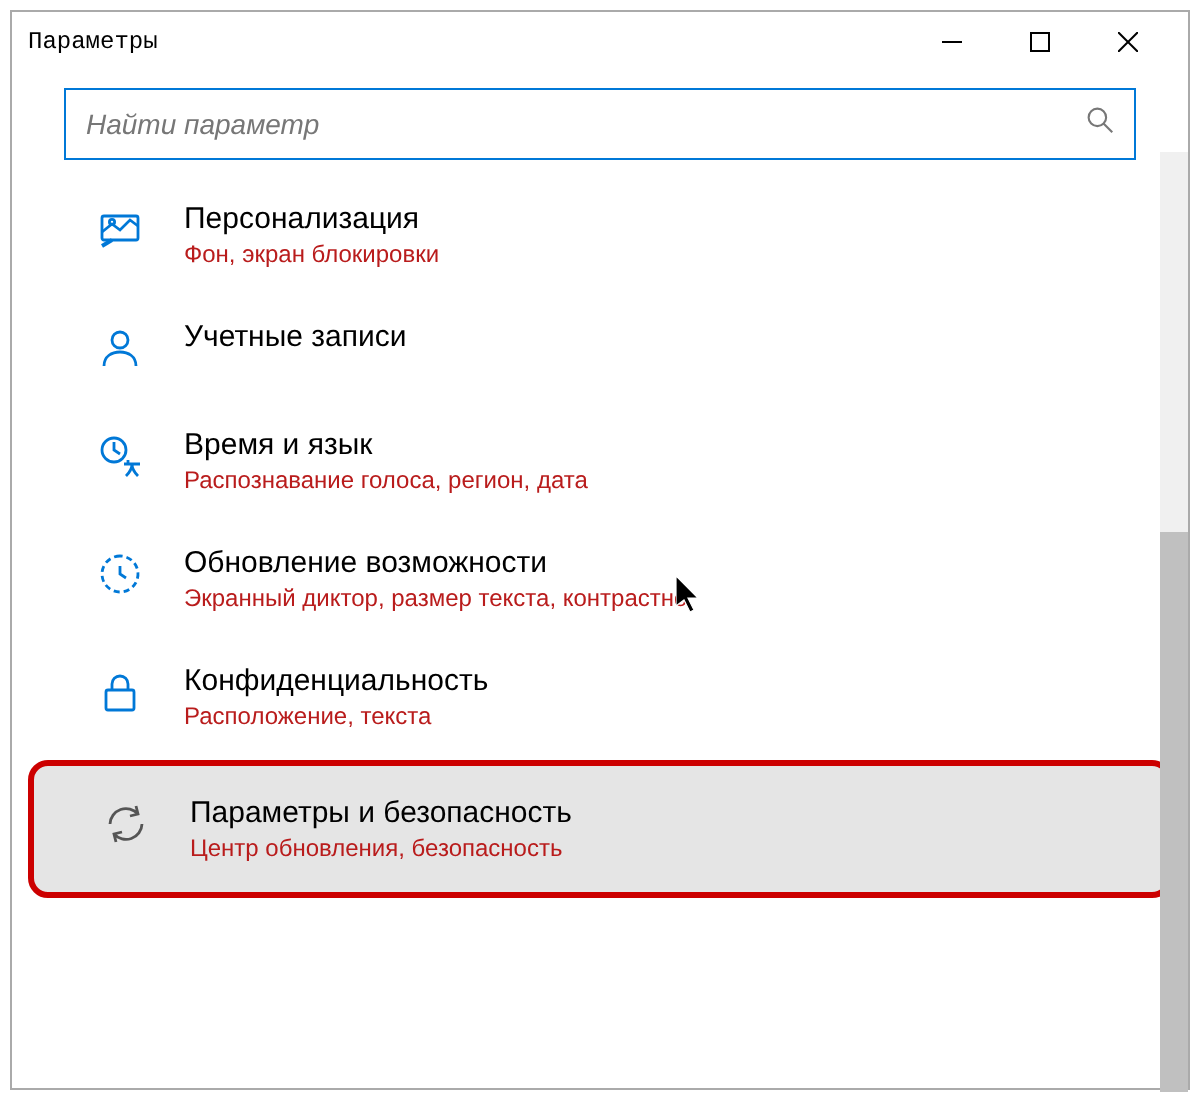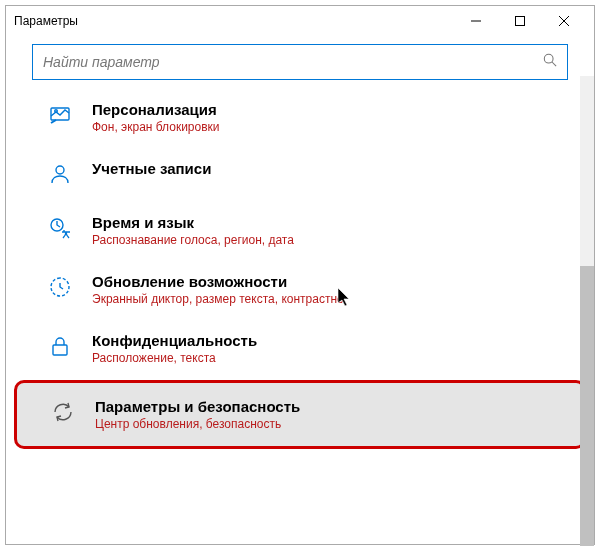--- a/index.html
+++ b/index.html
@@ -19,21 +19,21 @@
       position: relative;
     }
     .titlebar {
       display: flex;
       align-items: center;
       height: 30px;
       padding: 0 8px;
       font-size: 12px;
       color: #000;
     }
-    .titlebar-text { flex: 1; }
+    .titlebar-text { flex: 1; font-family: Liberation Mono, monospace; }
     .win-controls { display: flex; }
     .win-btn {
       width: 44px;
       height: 30px;
       display: flex;
       align-items: center;
       justify-content: center;
       color: #000;
     }
     .search-wrap {
@@ -83,21 +83,21 @@
       justify-content: center;
       flex-shrink: 0;
     }
     .cat-icon svg { stroke: #0078d7; fill: none; stroke-width: 1.4; }
     .highlighted .cat-icon svg { stroke: #555; }
     .cat-text { flex: 1; }
     .cat-title {
       font-size: 15px;
       color: #000;
       margin-bottom: 2px;
-      font-weight: 700;
+      font-weight: 400;
     }
     .cat-desc {
       font-size: 12px;
       color: #b91c1c;
     }
     .cursor-overlay {
       position: absolute;
       pointer-events: none;
     }
     .scrollbar-track {

